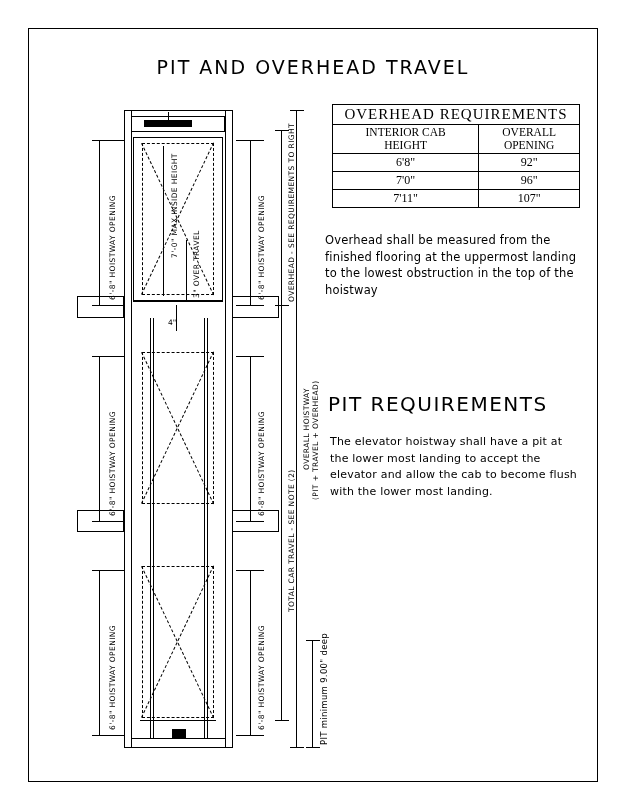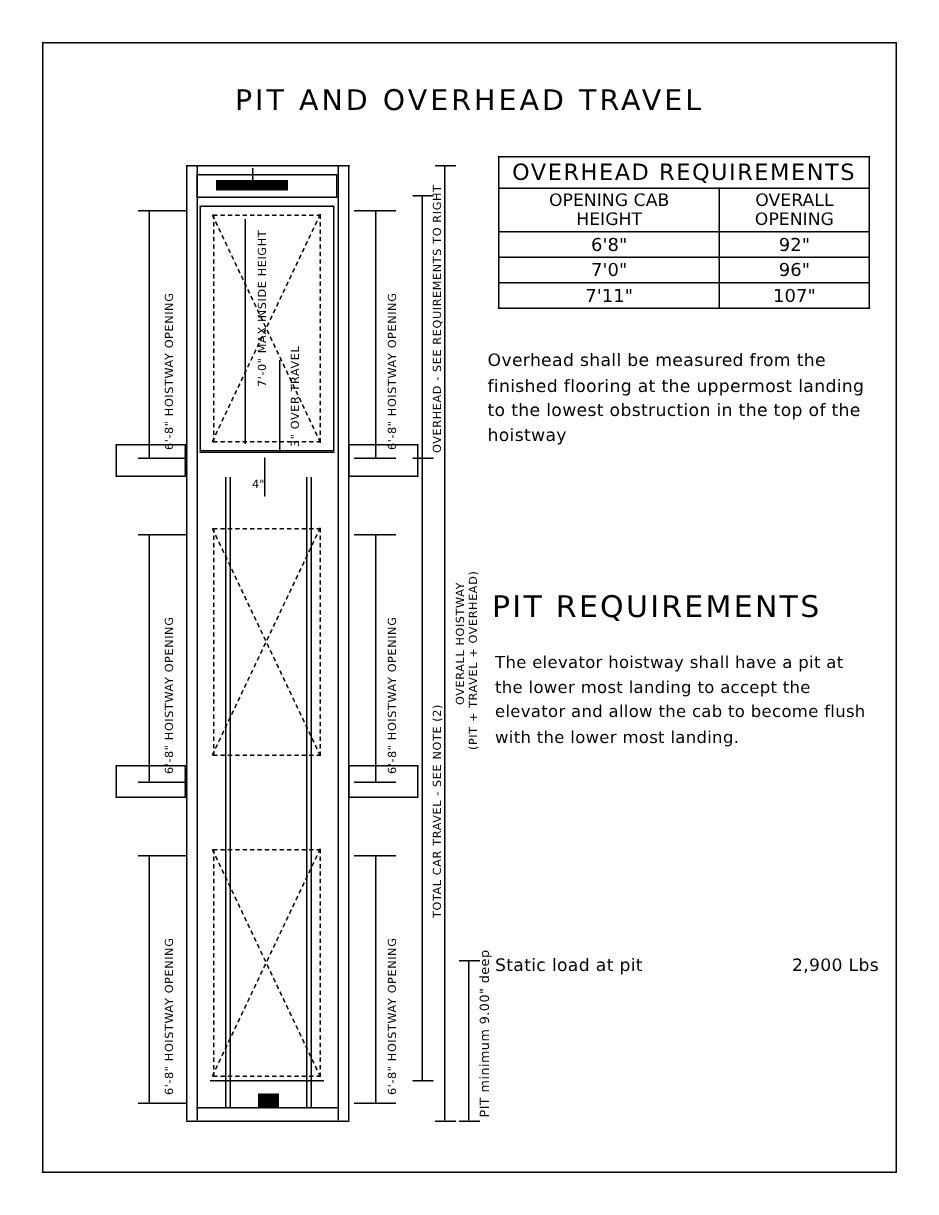--- a/index.html
+++ b/index.html
@@ -37,20 +37,21 @@
   }
   
   .oh-table {
     position: absolute;
     left: 332px;
     top: 104px;
     width: 248px;
     border-collapse: collapse;
     font-size: 12px;
     text-align: center;
+    font-family: Liberation Serif, serif;
   }
   .oh-table td, .oh-table th {
     border: 1px solid #000;
     padding: 1px 2px;
     font-weight: normal;
   }
   .oh-title {
     font-size: 15px;
     letter-spacing: 1px;
     padding: 2px 0 3px 0;
@@ -137,21 +138,21 @@
 
   <div class="title">PIT AND OVERHEAD TRAVEL</div>
 
   <table class="oh-table">
     <tbody>
         <tr>
       <td class="oh-title" colspan="2">OVERHEAD REQUIREMENTS</td>
     </tr>
     <tr>
       <td class="oh-sub">
-        <span>OPENING  CAB</span><br>
+        <span>INTERIOR  CAB</span><br>
         <span>HEIGHT</span>
       </td>
       <td class="oh-sub">
         <span>OVERALL</span><br>
         <span>OPENING</span>
       </td>
     </tr>
     <tr>
       <td class="oh-data">6'8"</td>
       <td class="oh-data">92"</td>
@@ -165,24 +166,20 @@
       <td class="oh-data">107"</td>
     </tr>
   </tbody>
     </table>
 
   <div class="oh-note">Overhead shall be measured from the finished flooring at the uppermost landing to the lowest obstruction in the top of the hoistway</div>
 
   <div class="pit-head">PIT REQUIREMENTS</div>
   <div class="pit-p1">The elevator hoistway shall have a pit at the lower most landing to accept the elevator and allow the cab to become flush with the lower most landing.</div>
 
-  <div class="load-row" style="top:636px;">
-    <span>Static load at pit</span>
-    <span class="val">2,900 Lbs</span>
-  </div>
 
   <div class="ln vl" style="left:124px; top:110px; height:637px;"></div>
   <div class="ln vl" style="left:232px; top:110px; height:637px;"></div>
   <div class="ln hl" style="left:124px; top:110px; width:109px;"></div>
   <div class="ln hl" style="left:124px; top:747px; width:109px;"></div>
 
   <div class="ln vl" style="left:131px; top:110px; height:637px;"></div>
   <div class="ln vl" style="left:225px; top:110px; height:637px;"></div>
 
   <div class="box" style="left:131px; top:116px; width:94px; height:16px;"></div>

